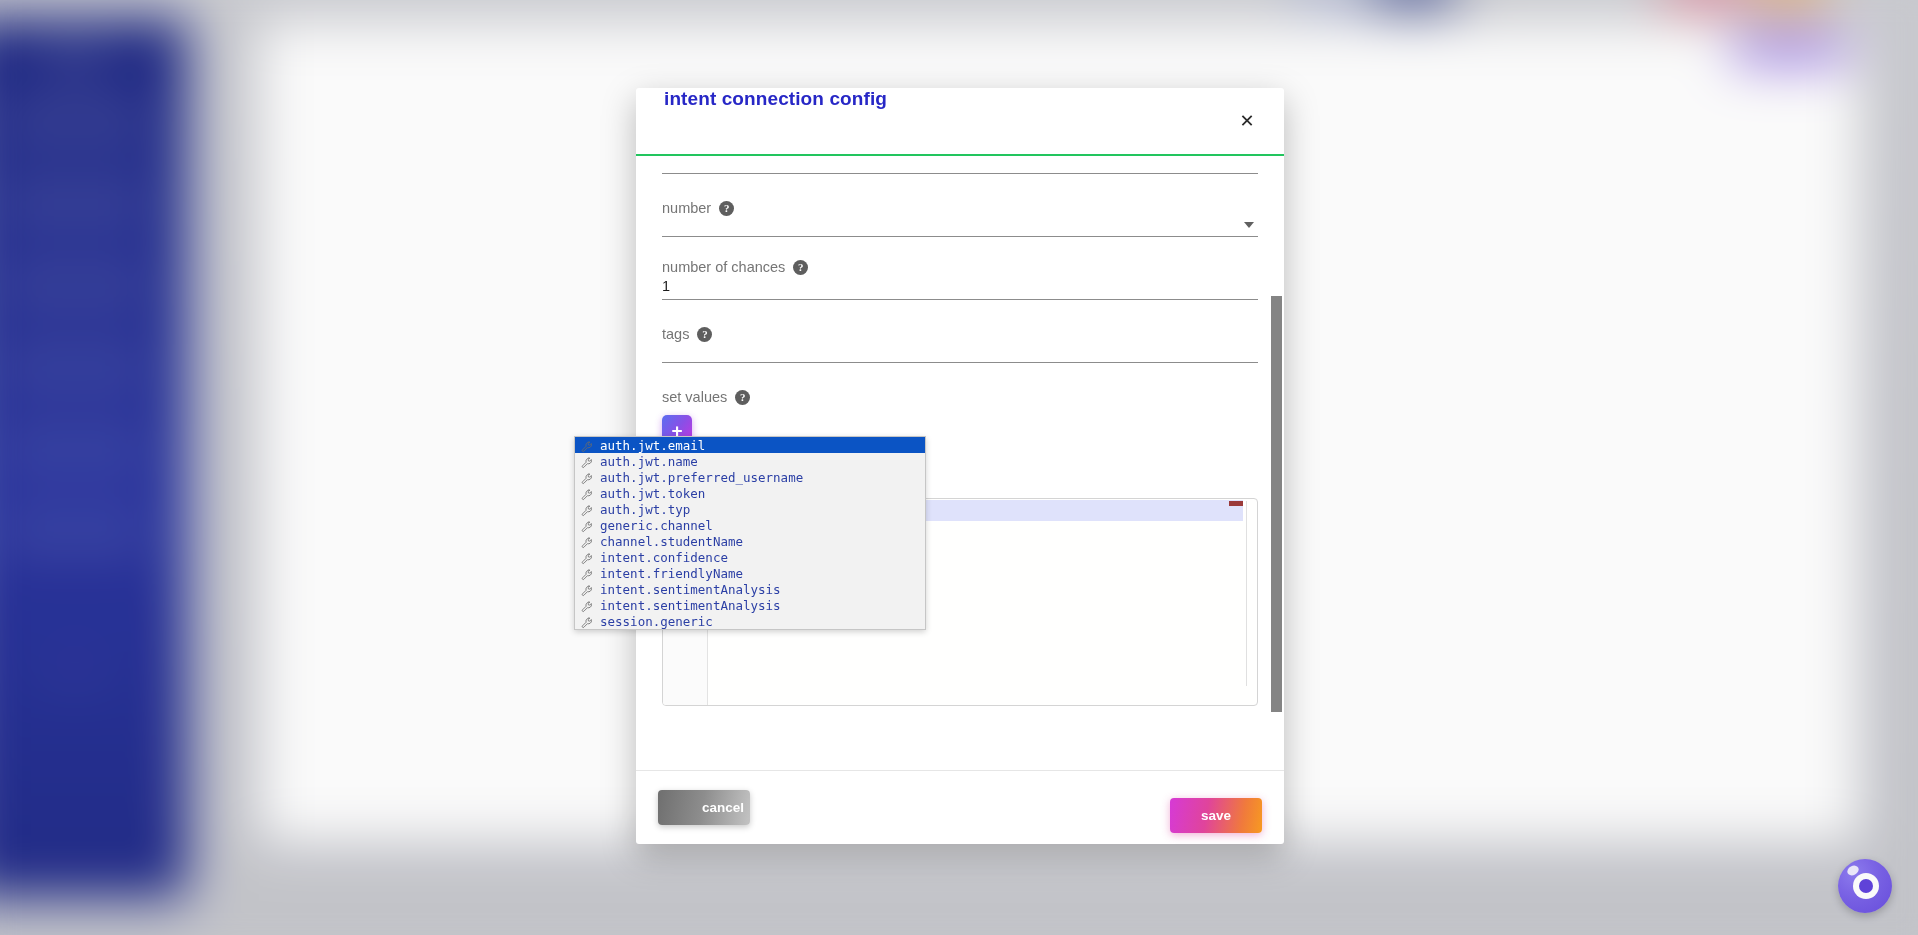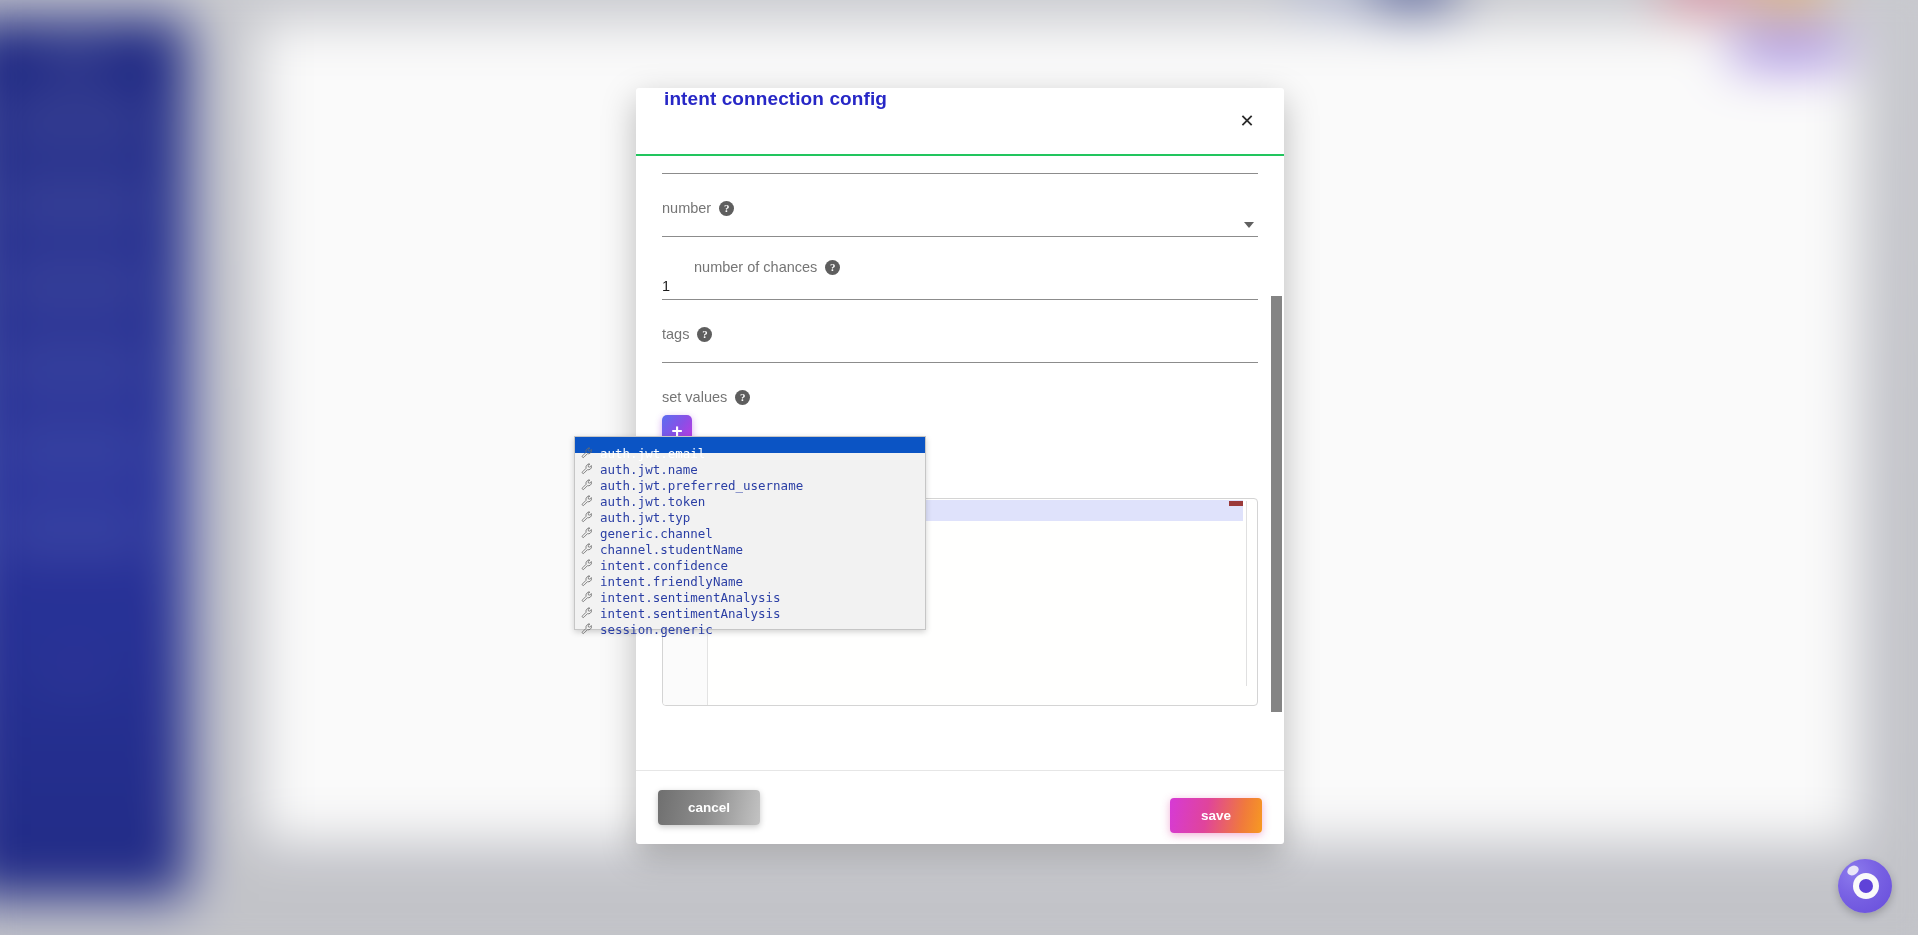--- a/index.html
+++ b/index.html
@@ -130,21 +130,21 @@
     height: 0; margin: 11px 0 0 0;
   }
 
   .field-label {
     display: flex; align-items: center;
     gap: 8px;
     font-size: 14.5px;
     color: #757575;
     padding-top: 26px;
   }
-  .field-label.tight { padding-top: 22px; margin-left: 32px; }
+  .field-label.tight { padding-top: 22px; }
 
   .help-icon {
     display: inline-flex; align-items: center; justify-content: center;
     width: 15px; height: 15px; border-radius: 50%;
     background: #5e5e5e; color: #ffffff;
     font-size: 11px; font-weight: bold;
     line-height: 1;
     font-family: "Liberation Serif", serif;
     cursor: pointer;
   }
@@ -225,21 +225,21 @@
     position: absolute;
     left: 574px; top: 436px;
     width: 352px;
     background: #f2f2f2;
     border: 1px solid #c6c6c6;
     box-shadow: 0 2px 6px rgba(0,0,0,0.18);
     z-index: 40;
     padding: 0;
   }
   .ac-item {
-    display: flex; align-items: center;
+    display: flex; align-items: flex-end;
     gap: 7px;
     height: 15.4px;
     padding: 16px 4px 0 6px;
     font-family: "DejaVu Sans Mono", monospace;
     font-size: 12.5px;
     color: #2b3fa5;
     white-space: nowrap;
     cursor: pointer;
   }
   .ac-item.selected {
@@ -259,23 +259,24 @@
   .btn {
     border: none;
     border-radius: 4px;
     color: #ffffff;
     font-size: 13.5px;
     font-weight: bold;
     cursor: pointer;
     font-family: "Liberation Sans", sans-serif;
   }
   #cancel-button {
-    width: 102px; height: 35px;
+    width: 92px; height: 35px;
     background: linear-gradient(100deg, #6f6f6f 0%, #8d8d8d 48%, #c3c3c3 100%);
     box-shadow: 0 2px 6px rgba(0,0,0,0.22);
+    text-align: right;
   }
   #save-button {
     width: 92px; height: 35px;
     background: linear-gradient(100deg, #d63ad6 0%, #e0449b 40%, #f07a3c 78%, #f79a21 100%);
     box-shadow: 0 2px 8px rgba(220, 80, 160, 0.45);
     margin-top: 16px;
   }
 </style>
 </head>
 <body>

